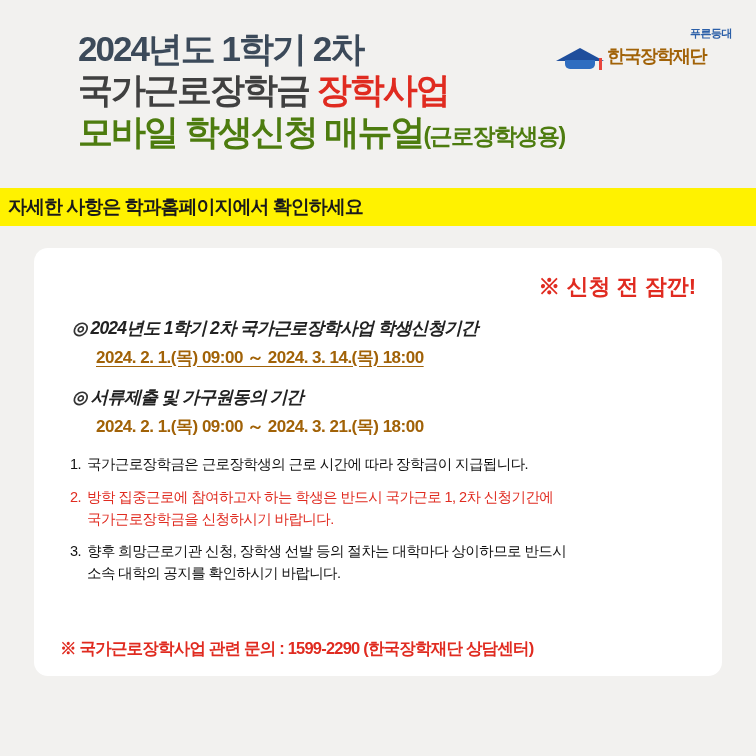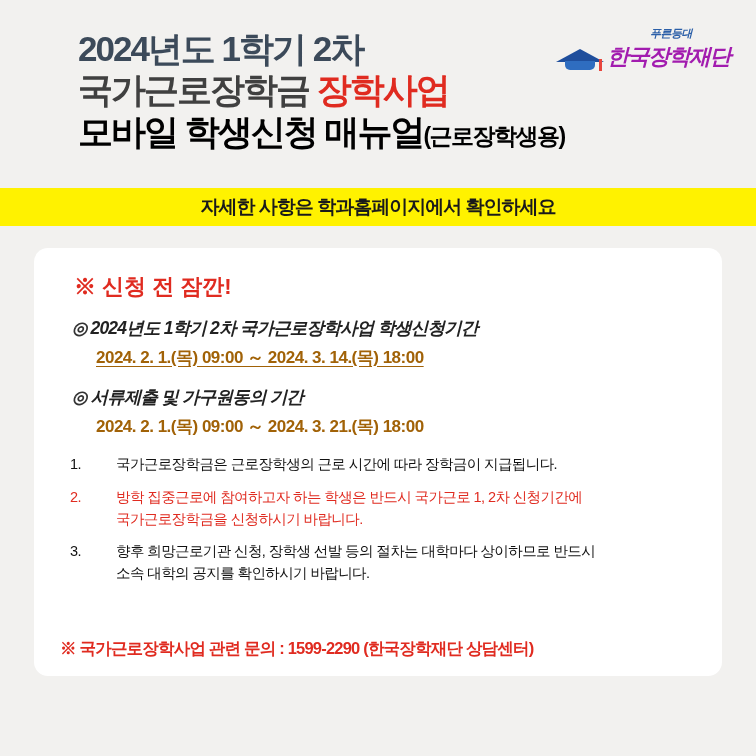--- a/index.html
+++ b/index.html
@@ -26,22 +26,21 @@
     padding: 28px 0 0 0;
     height: 188px;
     box-sizing: border-box;
   }
   .logo {
     position: absolute;
     right: 24px;
     top: 26px;
     width: 176px;
     height: 56px;
-    text-align: center;
-    font-style: italic;
+    text-align: right;
   }
   .logo-top {
     font-size: 11px;
     color: #2b5fa8;
     font-weight: bold;
     letter-spacing: -0.5px;
     margin-left: 54px;
     margin-bottom: 1px;
   }
   .logo-row {
@@ -76,23 +75,23 @@
   }
   .logo-cap .cap-tassel {
     position: absolute;
     right: 2px;
     top: 16px;
     width: 3px;
     height: 12px;
     background: #e8453c;
   }
   .logo-name {
-    font-size: 22px;
-    font-weight: bold;
-    color: #a21caf;
+    font-size: 18px;
+    font-weight: bold;
+    color: #a16207;
     letter-spacing: -1.5px;
     white-space: nowrap;
   }
   .title-block {
     padding-left: 78px;
   }
   .title-line {
     font-weight: bold;
     letter-spacing: -2px;
     line-height: 1.18;
@@ -102,33 +101,33 @@
     font-size: 35px;
     color: #3c4a5a;
   }
   .t2 {
     font-size: 35px;
   }
   .t2 .blue { color: #404040; }
   .t2 .red  { color: #e02b20; }
   .t3 {
     font-size: 35px;
-    color: #000000;
+    color: #4d7c0f;
   }
   .t3 .small {
     font-size: 23px;
     letter-spacing: -1.5px;
   }
   
   .banner {
     background: #fff200;
     height: 38px;
     display: flex;
     align-items: center;
-    justify-content: center;
+    padding-left: 8px;
   }
   .banner span {
     font-size: 19px;
     font-weight: bold;
     color: #1a1a1a;
     letter-spacing: -1px;
   }
   
   .card {
     position: relative;
@@ -138,20 +137,21 @@
     padding: 22px 26px 20px 26px;
     box-sizing: border-box;
     height: 428px;
   }
   .sec-title {
     color: #e02b20;
     font-size: 22px;
     font-weight: bold;
     letter-spacing: 0px;
     margin: 2px 0 14px 14px;
+    text-align: right;
   }
   .item-head {
     font-size: 17.5px;
     color: #222222;
     letter-spacing: -0.8px;
     margin: 0 0 6px 12px;
     font-weight: bold;
     font-style: italic;
   }
   .item-head .mark {
@@ -179,21 +179,20 @@
     letter-spacing: -0.6px;
     line-height: 1.5;
   }
   .numrow .n {
     flex: 0 0 auto;
     width: 17px;
     text-align: left;
   }
   .numrow .txt {
     flex: 1 1 auto;
-    margin-left: 29px;
   }
   .black { color: #111111; }
   .red   { color: #e02b20; }
   .footer-note {
     position: absolute;
     left: 26px;
     bottom: 16px;
     font-size: 16.5px;
     font-weight: bold;
     color: #e02b20;

